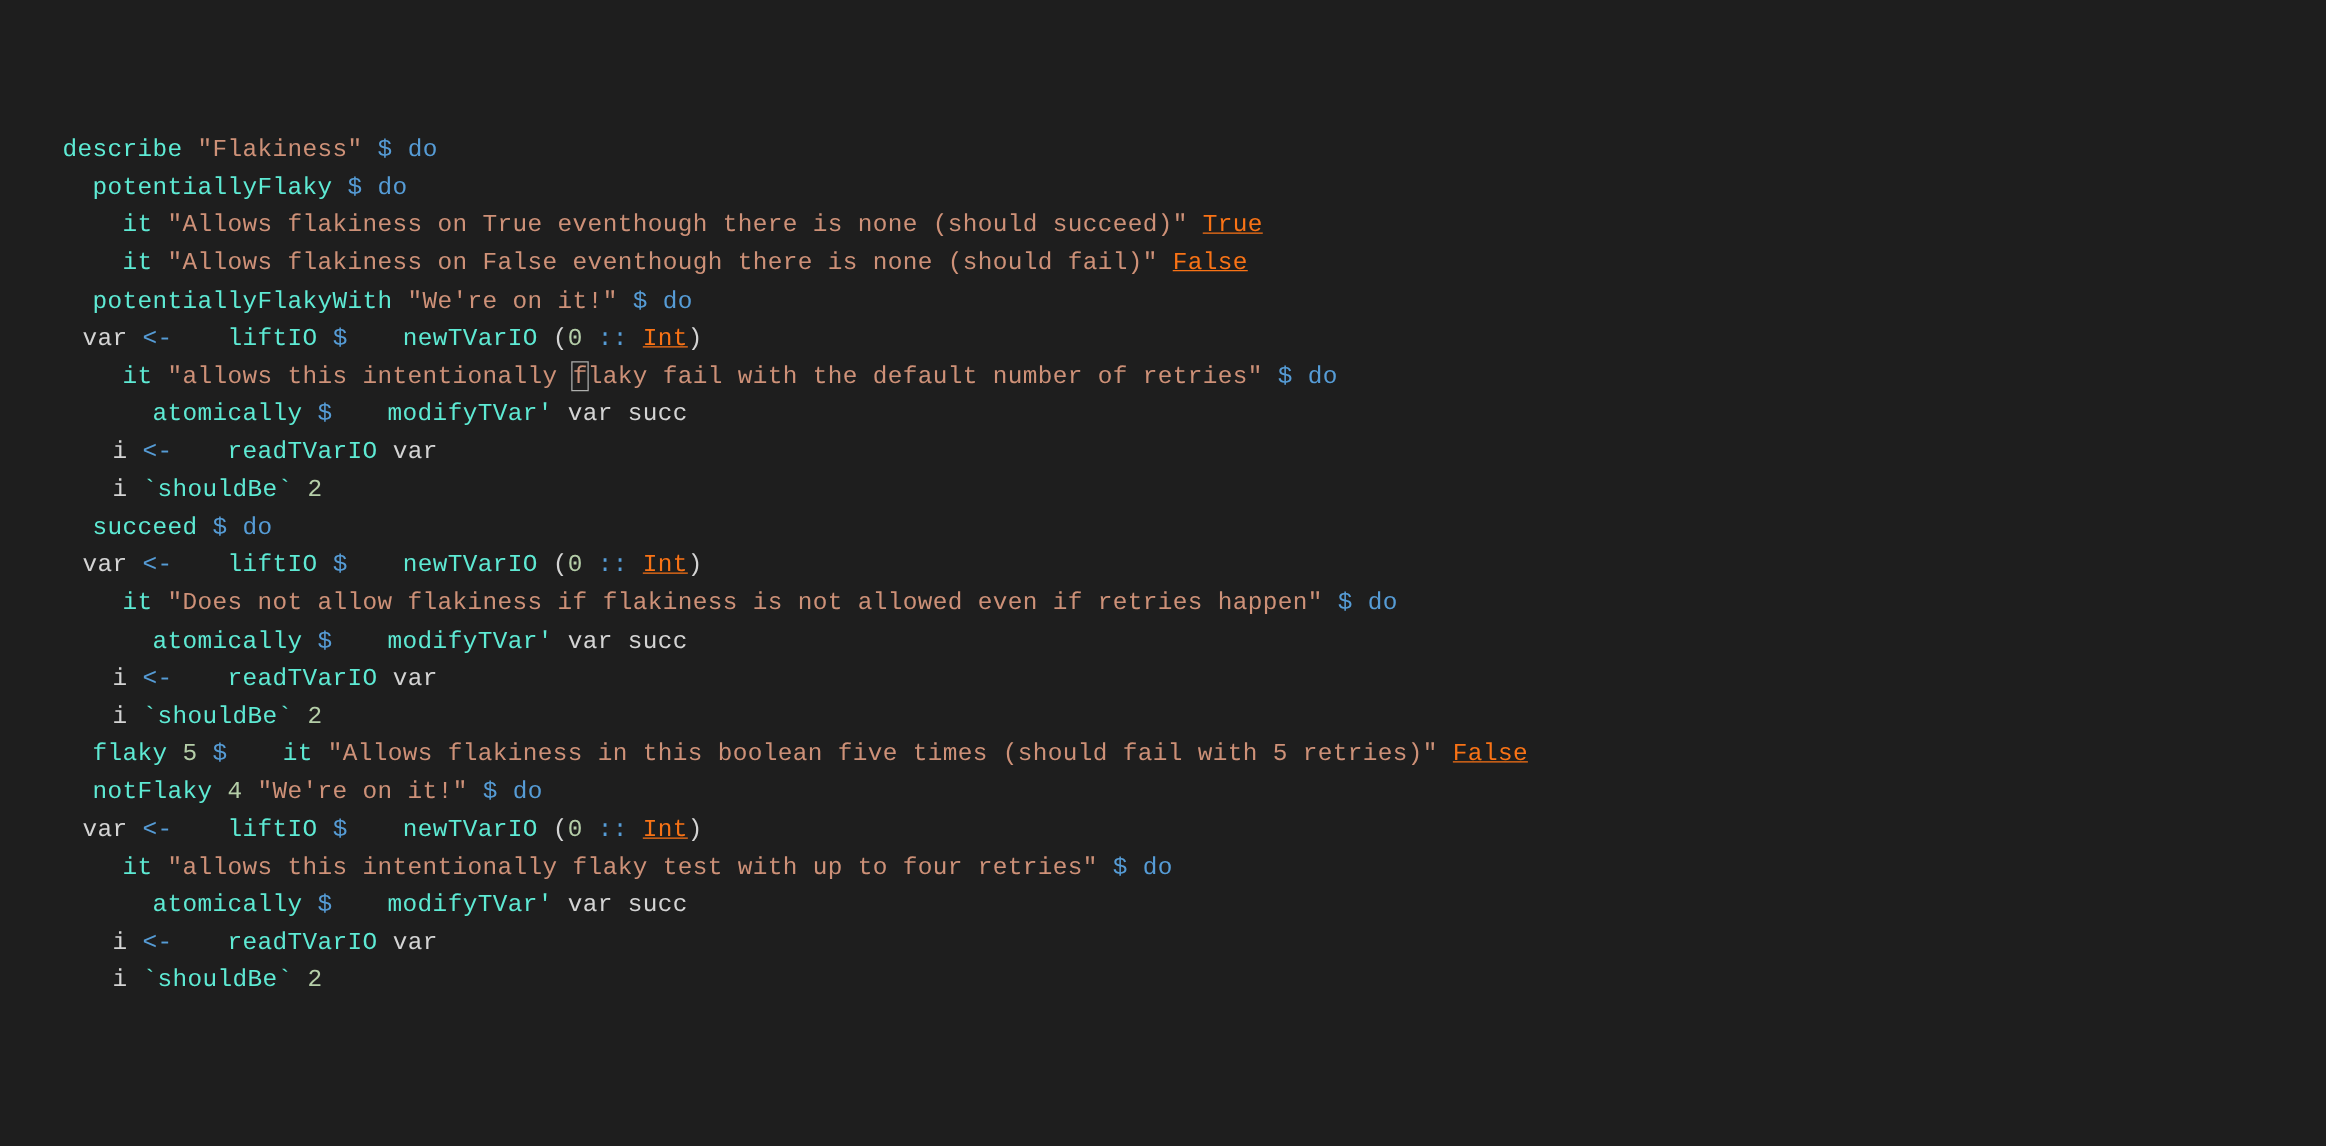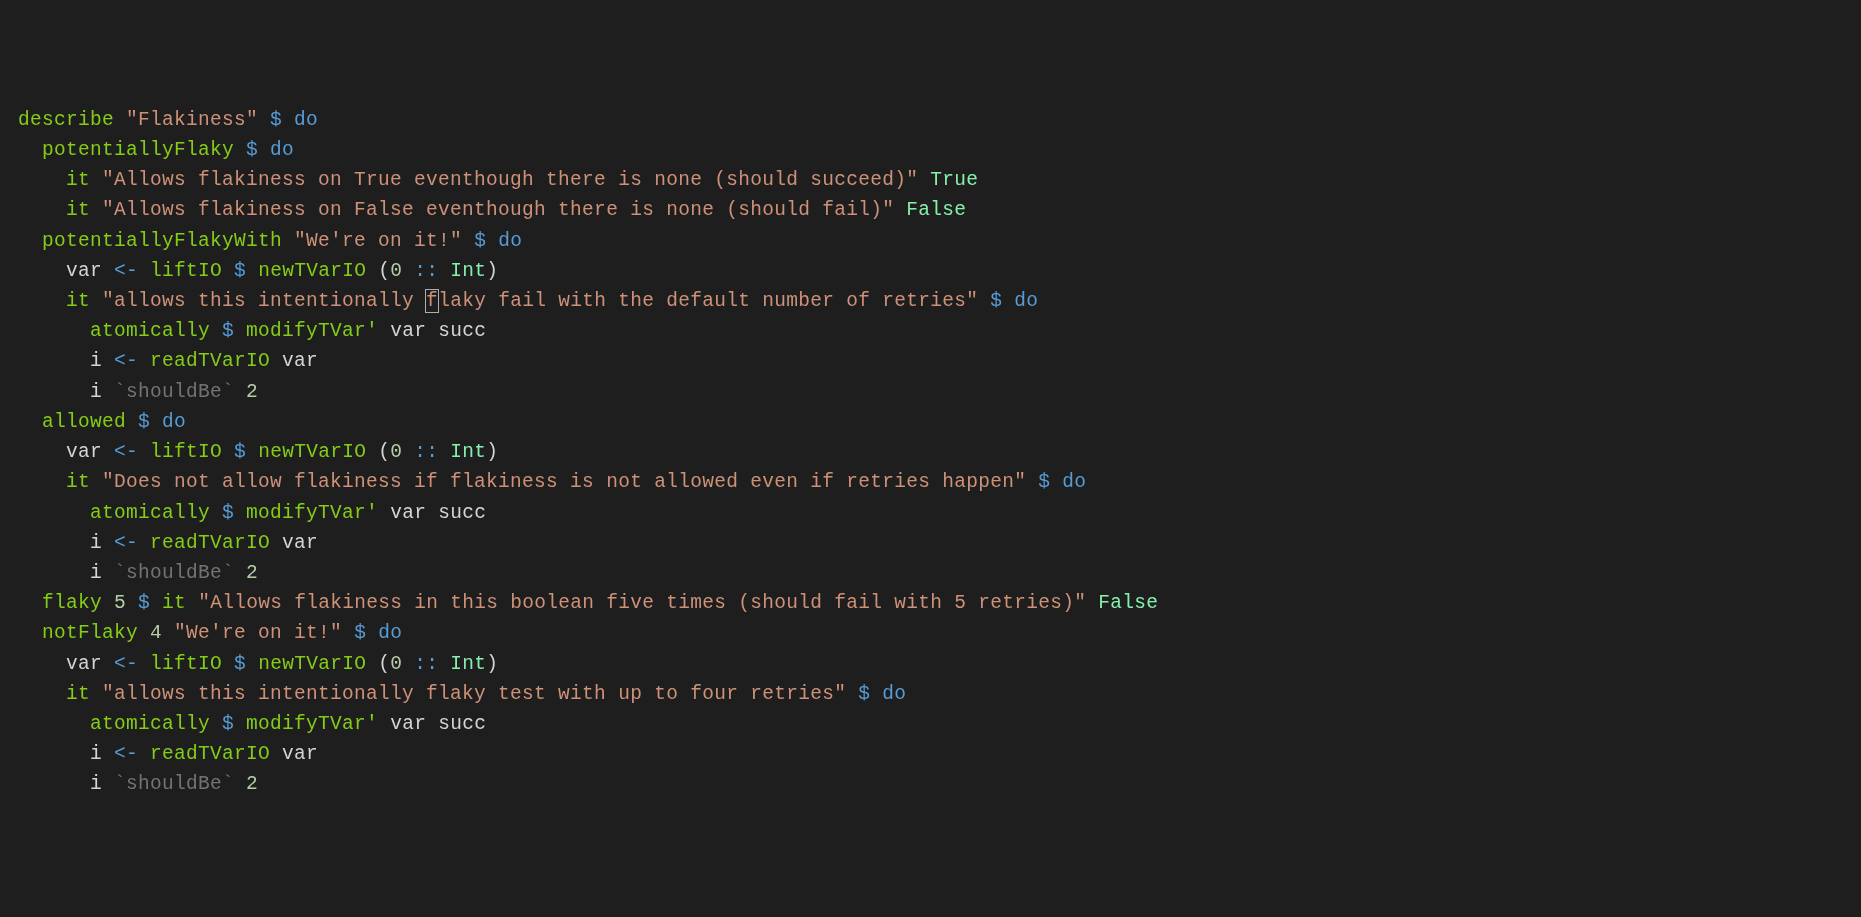--- a/index.html
+++ b/index.html
@@ -6,47 +6,47 @@
     body {
       background-color: #1e1e1e;
       font-family: 'Consolas', 'Monaco', 'Courier New', monospace;
       font-size: 19.5px;
       line-height: 1.55;
       color: #d4d4d4;
       padding: 14px 18px;
       white-space: pre;
       letter-spacing: 0.3px;
     }
-    .c-fn { color: #84cc16; }       
+    .c-fn { color: #5eead4; margin-left: 32px; }       
     .c-str { color: #ce9178; }      
     .c-op { color: #569cd6; }       
-    .c-const { color: #86efac; }    
+    .c-const { color: #f97316; text-decoration: underline; }    
     .c-num { color: #b5cea8; }      
     .c-ident { color: #d4d4d4; }    
-    .c-bt { color: #737373; }       
+    .c-bt { color: #5eead4; }       
     .cursor {
       border: 1px solid #aeafad;
       margin: -1px;
     }
   </style>
 </head>
 <body>
 
 
 <div id="code"><span class="c-fn">describe</span><span class="c-ident"> </span><span class="c-str">"Flakiness"</span><span class="c-ident"> </span><span class="c-op">$</span><span class="c-ident"> </span><span class="c-op">do</span>
 <span class="c-ident">  </span><span class="c-fn">potentiallyFlaky</span><span class="c-ident"> </span><span class="c-op">$</span><span class="c-ident"> </span><span class="c-op">do</span>
 <span class="c-ident">    </span><span class="c-fn">it</span><span class="c-ident"> </span><span class="c-str">"Allows flakiness on True eventhough there is none (should succeed)"</span><span class="c-ident"> </span><span class="c-const">True</span>
 <span class="c-ident">    </span><span class="c-fn">it</span><span class="c-ident"> </span><span class="c-str">"Allows flakiness on False eventhough there is none (should fail)"</span><span class="c-ident"> </span><span class="c-const">False</span>
 <span class="c-ident">  </span><span class="c-fn">potentiallyFlakyWith</span><span class="c-ident"> </span><span class="c-str">"We're on it!"</span><span class="c-ident"> </span><span class="c-op">$</span><span class="c-ident"> </span><span class="c-op">do</span>
 <span class="c-ident">    </span><span class="c-ident">var</span><span class="c-ident"> </span><span class="c-op">&lt;-</span><span class="c-ident"> </span><span class="c-fn">liftIO</span><span class="c-ident"> </span><span class="c-op">$</span><span class="c-ident"> </span><span class="c-fn">newTVarIO</span><span class="c-ident"> (</span><span class="c-num">0</span><span class="c-ident"> </span><span class="c-op">::</span><span class="c-ident"> </span><span class="c-const">Int</span><span class="c-ident">)</span>
 <span class="c-ident">    </span><span class="c-fn">it</span><span class="c-ident"> </span><span class="c-str">"allows this intentionally </span><span class="c-str cursor">f</span><span class="c-str">laky fail with the default number of retries"</span><span class="c-ident"> </span><span class="c-op">$</span><span class="c-ident"> </span><span class="c-op">do</span>
 <span class="c-ident">      </span><span class="c-fn">atomically</span><span class="c-ident"> </span><span class="c-op">$</span><span class="c-ident"> </span><span class="c-fn">modifyTVar'</span><span class="c-ident"> var succ</span>
 <span class="c-ident">      </span><span class="c-ident">i</span><span class="c-ident"> </span><span class="c-op">&lt;-</span><span class="c-ident"> </span><span class="c-fn">readTVarIO</span><span class="c-ident"> var</span>
 <span class="c-ident">      </span><span class="c-ident">i</span><span class="c-ident"> </span><span class="c-bt">`shouldBe`</span><span class="c-ident"> </span><span class="c-num">2</span>
-<span class="c-ident">  </span><span class="c-fn">allowed</span><span class="c-ident"> </span><span class="c-op">$</span><span class="c-ident"> </span><span class="c-op">do</span>
+<span class="c-ident">  </span><span class="c-fn">succeed</span><span class="c-ident"> </span><span class="c-op">$</span><span class="c-ident"> </span><span class="c-op">do</span>
 <span class="c-ident">    </span><span class="c-ident">var</span><span class="c-ident"> </span><span class="c-op">&lt;-</span><span class="c-ident"> </span><span class="c-fn">liftIO</span><span class="c-ident"> </span><span class="c-op">$</span><span class="c-ident"> </span><span class="c-fn">newTVarIO</span><span class="c-ident"> (</span><span class="c-num">0</span><span class="c-ident"> </span><span class="c-op">::</span><span class="c-ident"> </span><span class="c-const">Int</span><span class="c-ident">)</span>
 <span class="c-ident">    </span><span class="c-fn">it</span><span class="c-ident"> </span><span class="c-str">"Does not allow flakiness if flakiness is not allowed even if retries happen"</span><span class="c-ident"> </span><span class="c-op">$</span><span class="c-ident"> </span><span class="c-op">do</span>
 <span class="c-ident">      </span><span class="c-fn">atomically</span><span class="c-ident"> </span><span class="c-op">$</span><span class="c-ident"> </span><span class="c-fn">modifyTVar'</span><span class="c-ident"> var succ</span>
 <span class="c-ident">      </span><span class="c-ident">i</span><span class="c-ident"> </span><span class="c-op">&lt;-</span><span class="c-ident"> </span><span class="c-fn">readTVarIO</span><span class="c-ident"> var</span>
 <span class="c-ident">      </span><span class="c-ident">i</span><span class="c-ident"> </span><span class="c-bt">`shouldBe`</span><span class="c-ident"> </span><span class="c-num">2</span>
 <span class="c-ident">  </span><span class="c-fn">flaky</span><span class="c-ident"> </span><span class="c-num">5</span><span class="c-ident"> </span><span class="c-op">$</span><span class="c-ident"> </span><span class="c-fn">it</span><span class="c-ident"> </span><span class="c-str">"Allows flakiness in this boolean five times (should fail with 5 retries)"</span><span class="c-ident"> </span><span class="c-const">False</span>
 <span class="c-ident">  </span><span class="c-fn">notFlaky</span><span class="c-ident"> </span><span class="c-num">4</span><span class="c-ident"> </span><span class="c-str">"We're on it!"</span><span class="c-ident"> </span><span class="c-op">$</span><span class="c-ident"> </span><span class="c-op">do</span>
 <span class="c-ident">    </span><span class="c-ident">var</span><span class="c-ident"> </span><span class="c-op">&lt;-</span><span class="c-ident"> </span><span class="c-fn">liftIO</span><span class="c-ident"> </span><span class="c-op">$</span><span class="c-ident"> </span><span class="c-fn">newTVarIO</span><span class="c-ident"> (</span><span class="c-num">0</span><span class="c-ident"> </span><span class="c-op">::</span><span class="c-ident"> </span><span class="c-const">Int</span><span class="c-ident">)</span>
 <span class="c-ident">    </span><span class="c-fn">it</span><span class="c-ident"> </span><span class="c-str">"allows this intentionally flaky test with up to four retries"</span><span class="c-ident"> </span><span class="c-op">$</span><span class="c-ident"> </span><span class="c-op">do</span>
 <span class="c-ident">      </span><span class="c-fn">atomically</span><span class="c-ident"> </span><span class="c-op">$</span><span class="c-ident"> </span><span class="c-fn">modifyTVar'</span><span class="c-ident"> var succ</span>

